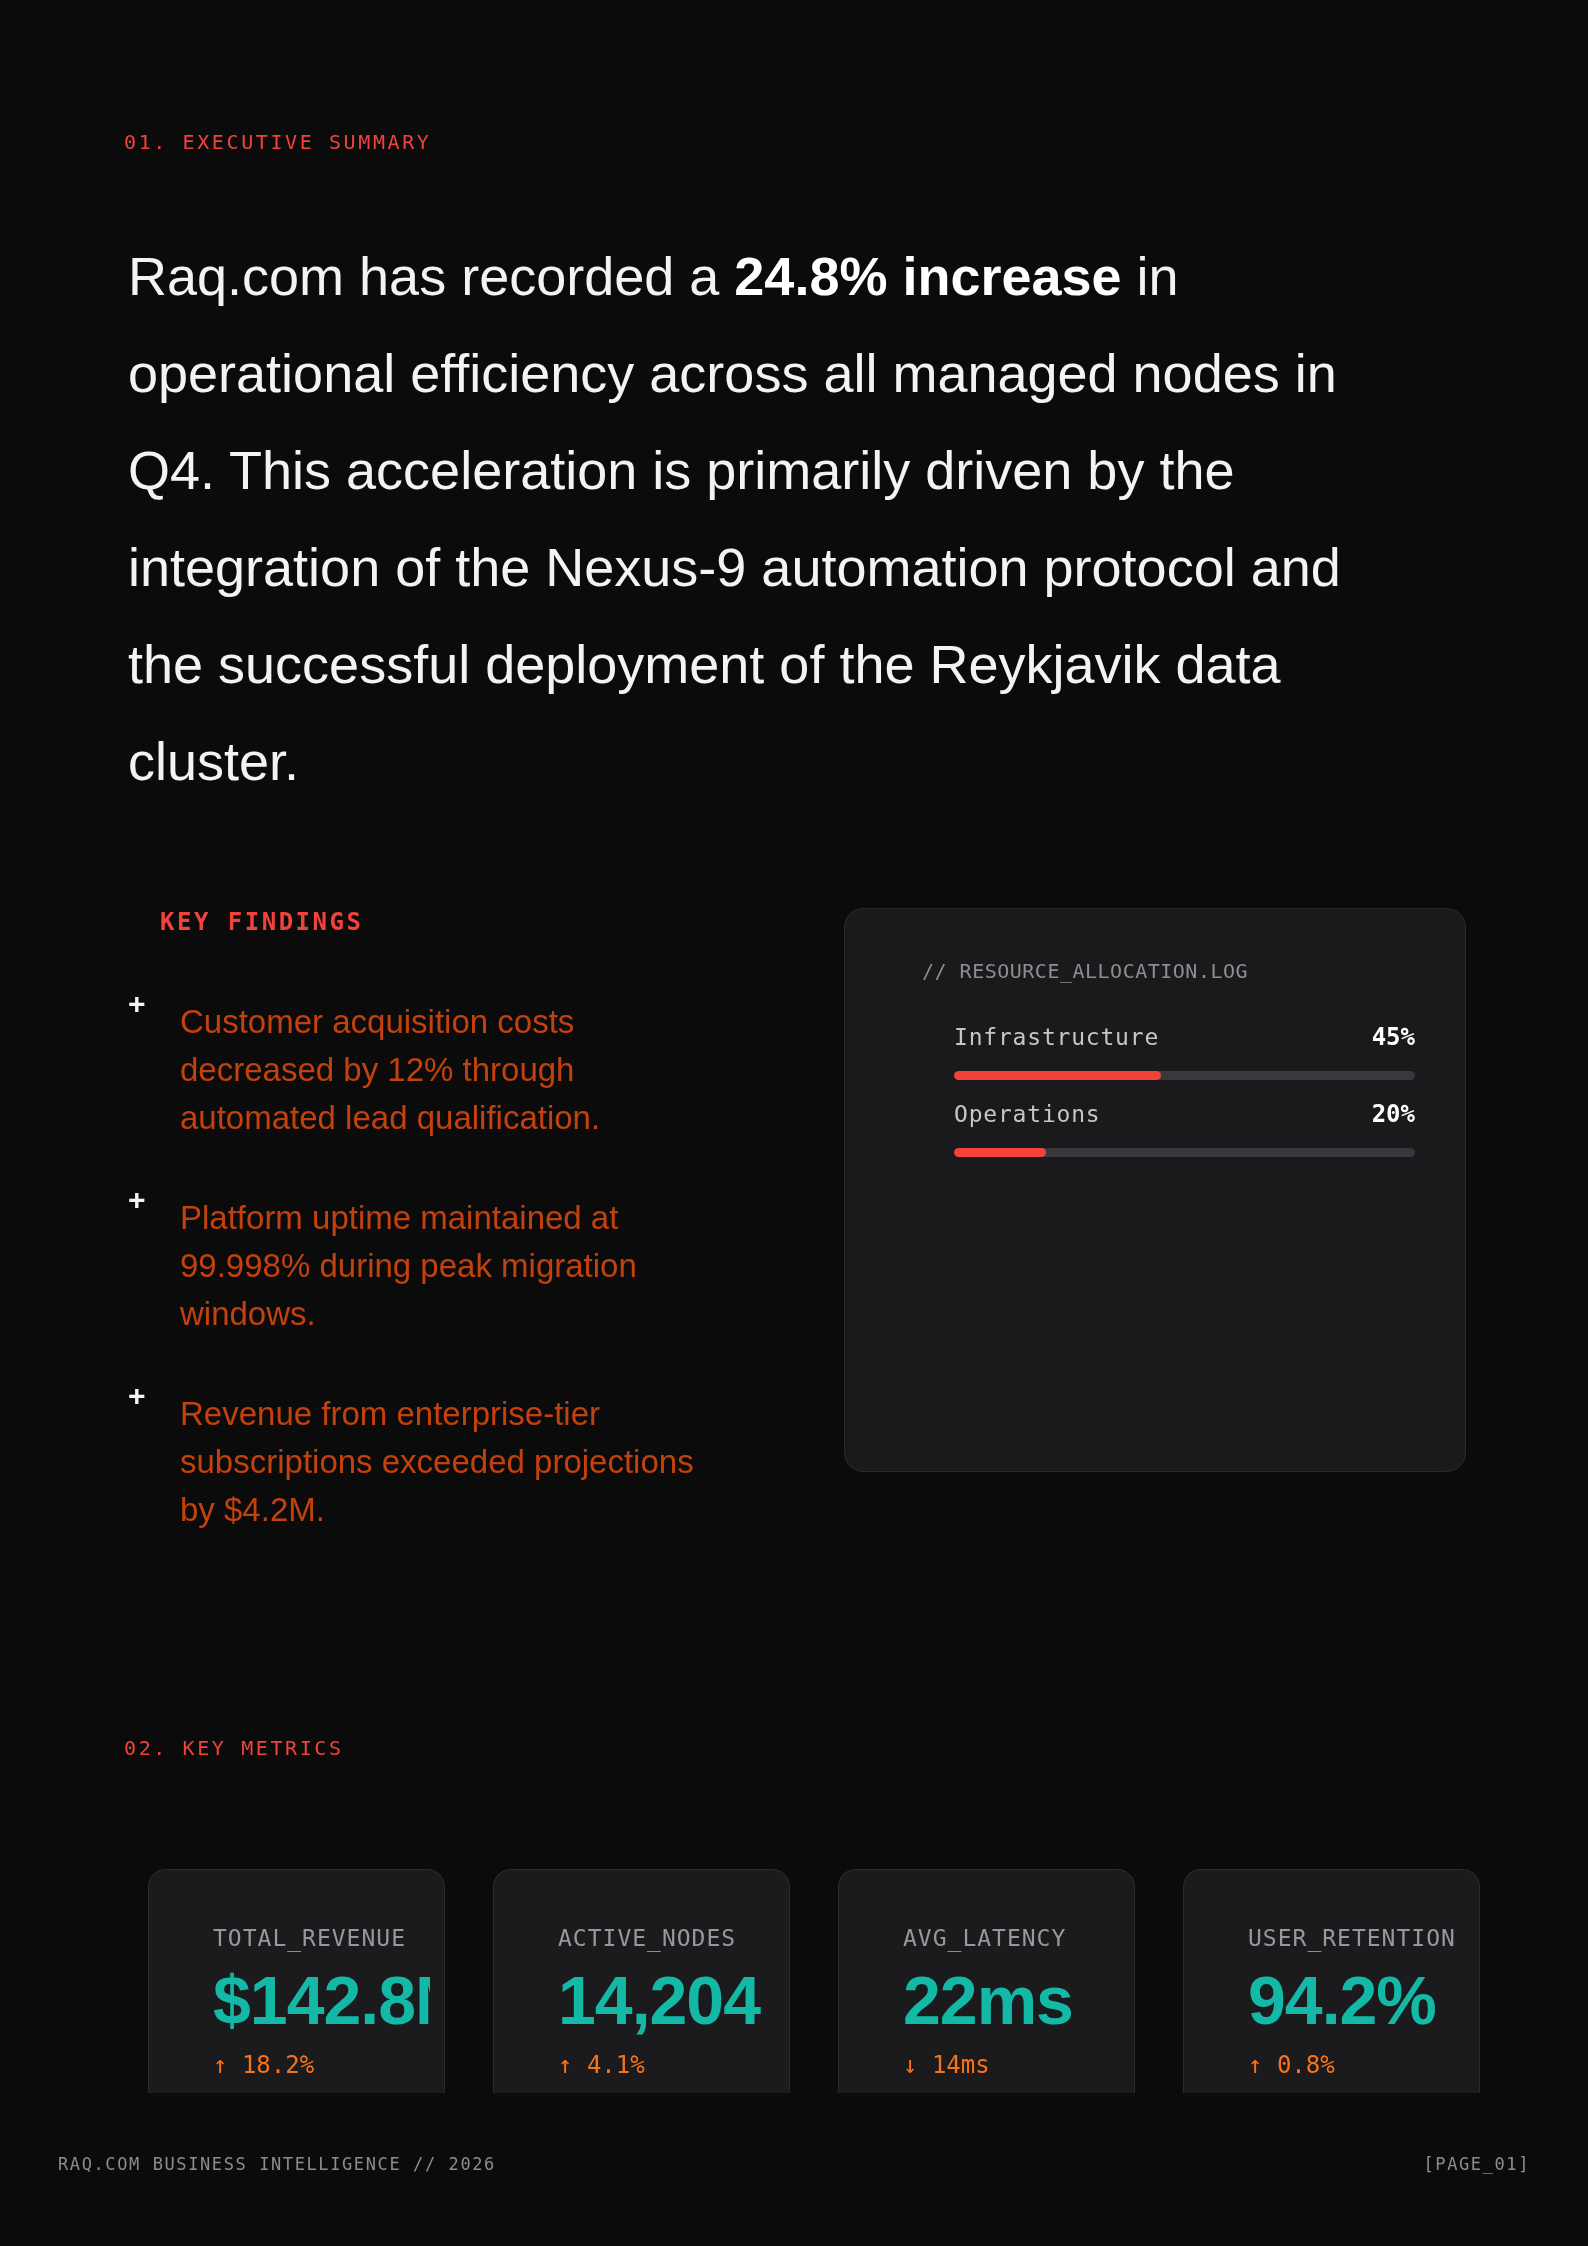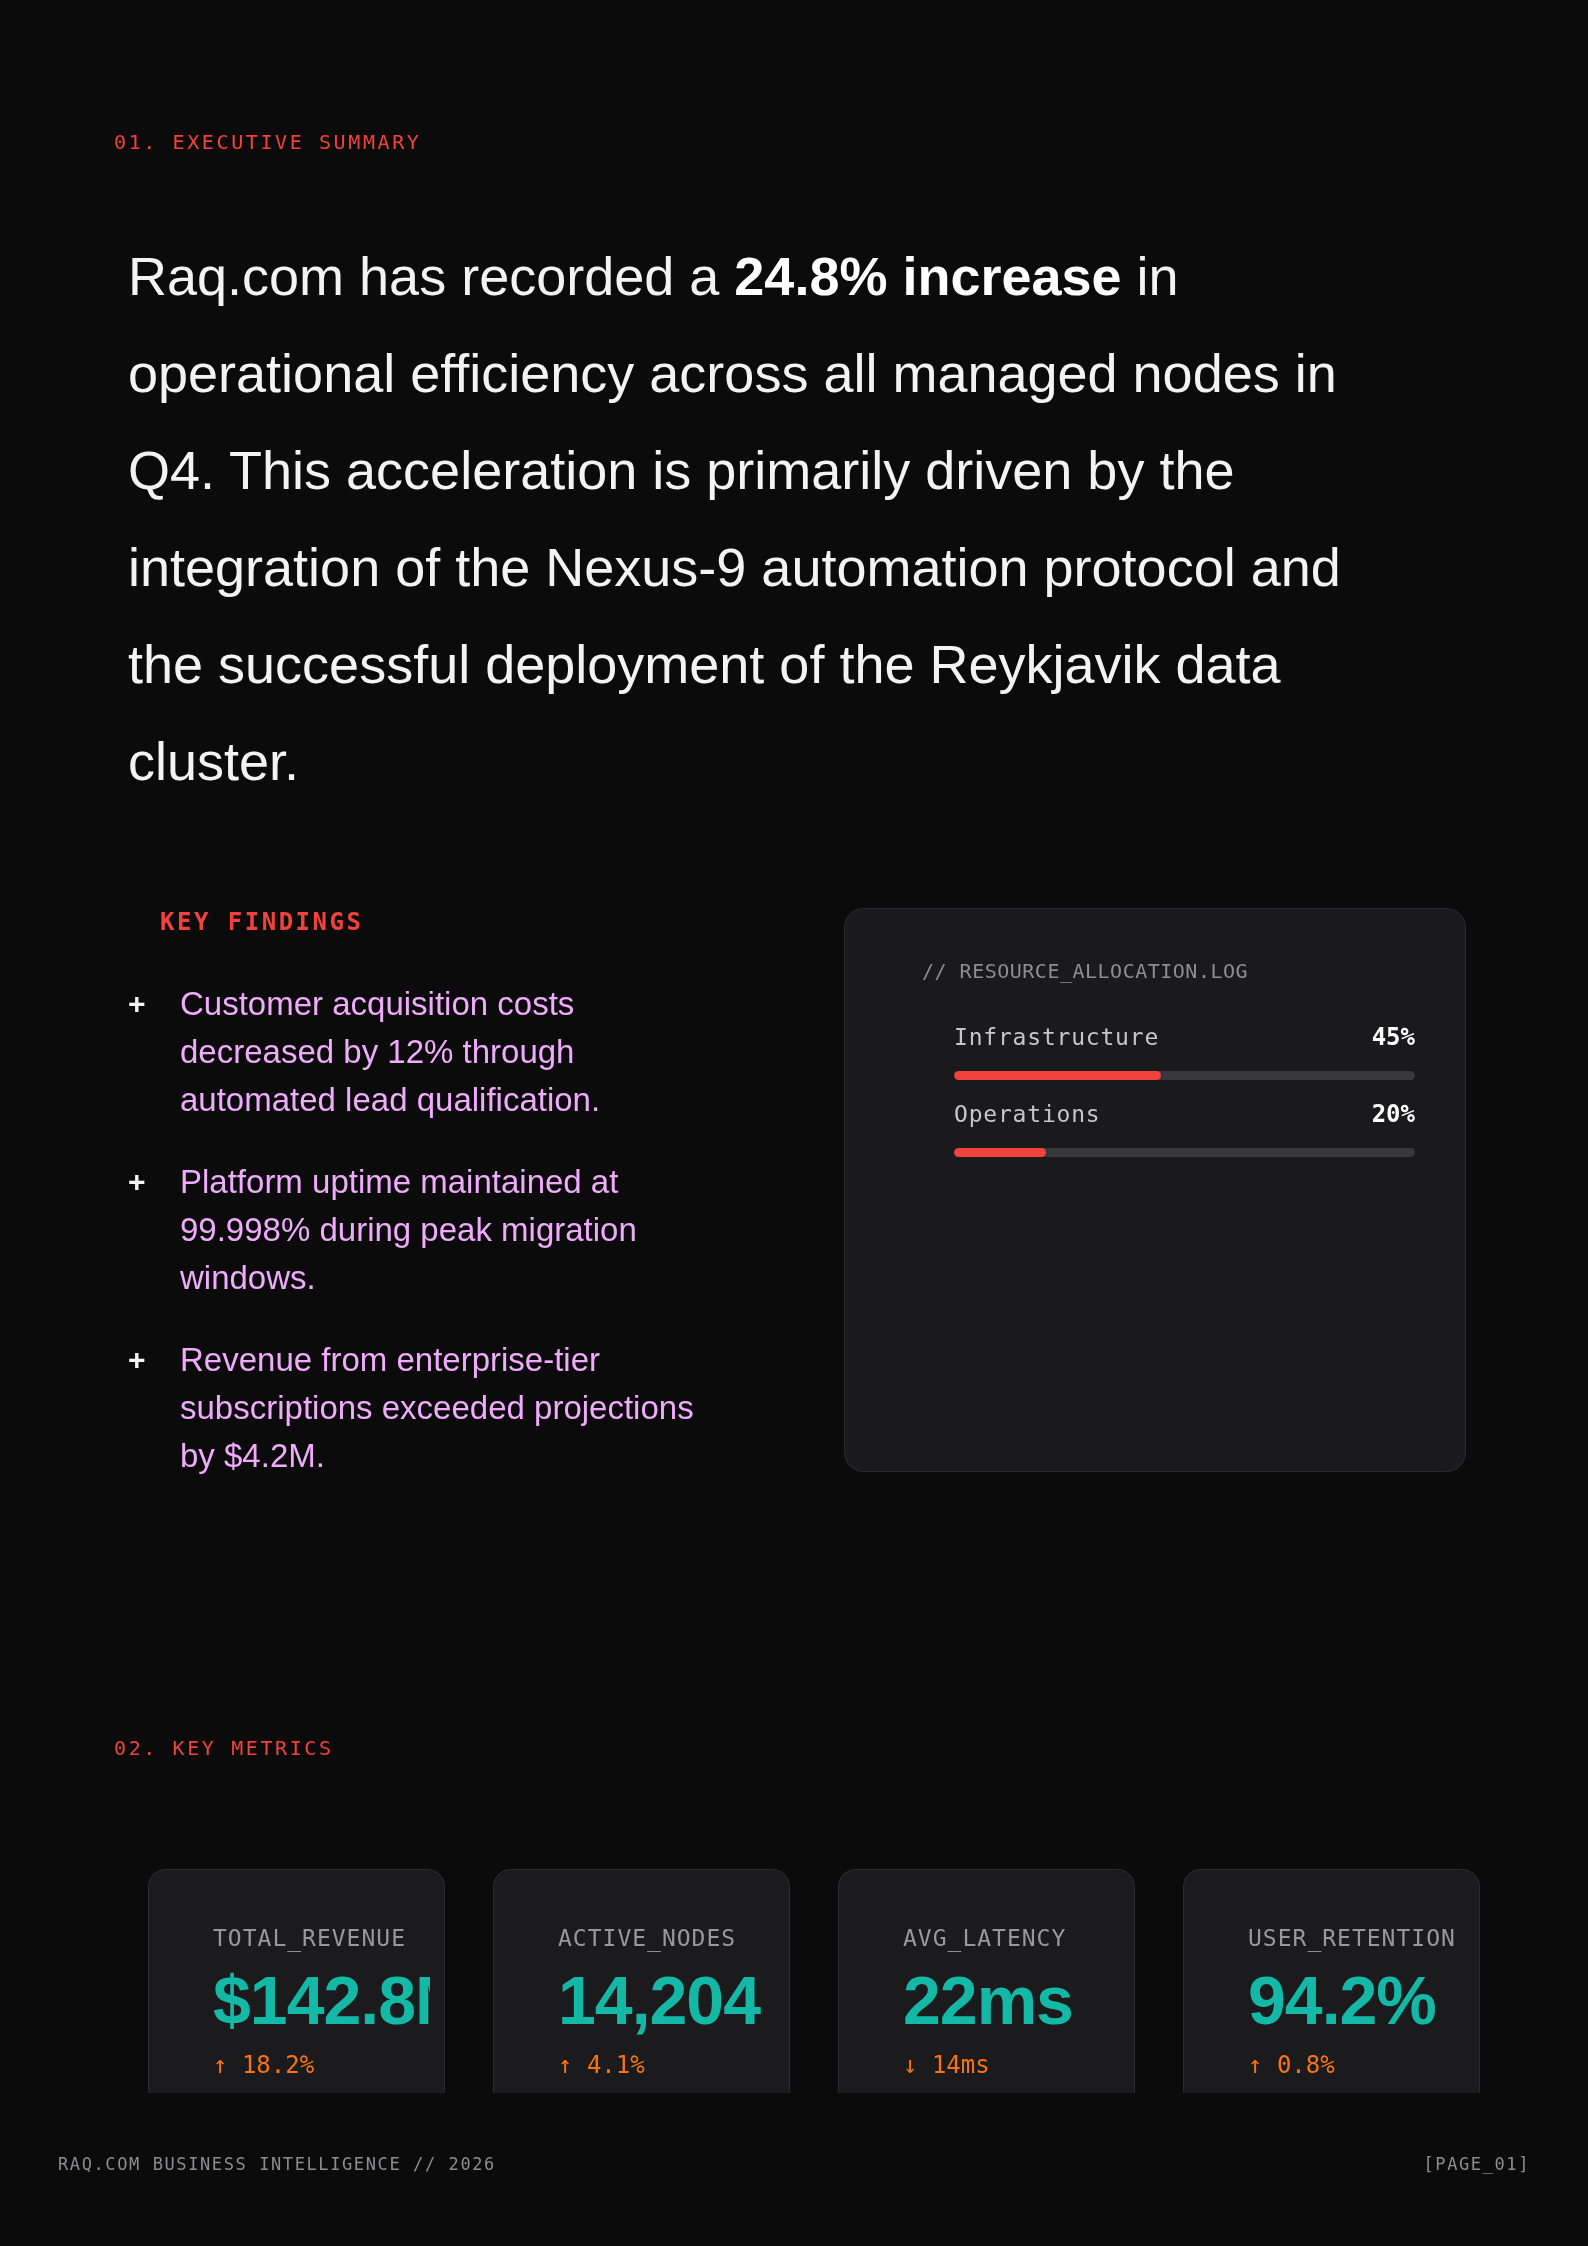--- a/index.html
+++ b/index.html
@@ -11,21 +11,21 @@
     width: 1588px;
     height: 2246px;
     margin: 0 auto;
     background: #0b0b0c;
     overflow: hidden;
   }
 
   
   .section-label {
     position: absolute;
-    left: 114px;
+    left: 124px;
     font-family: "DejaVu Sans Mono", "Liberation Mono", monospace;
     font-size: 20px;
     letter-spacing: 2.6px;
     color: #f2423c;
     line-height: 1;
   }
   .section-label.s01 { top: 132px; }
   .section-label.s02 { top: 1738px; }
 
   
@@ -67,24 +67,25 @@
   }
   .finding-marker {
     width: 52px;
     flex: 0 0 52px;
     color: #f4f4f5;
     font-weight: 700;
     font-size: 30px;
     line-height: 48px;
   }
   .finding-text {
-    color: #f0abfc;
+    color: #c2410c;
     font-size: 33px;
     line-height: 48px;
     white-space: pre-line;
+    margin-top: 18px;
   }
 
   
   .panel {
     position: absolute;
     top: 908px;
     left: 844px;
     width: 622px;
     height: 564px;
     background: #1a1a1c;

